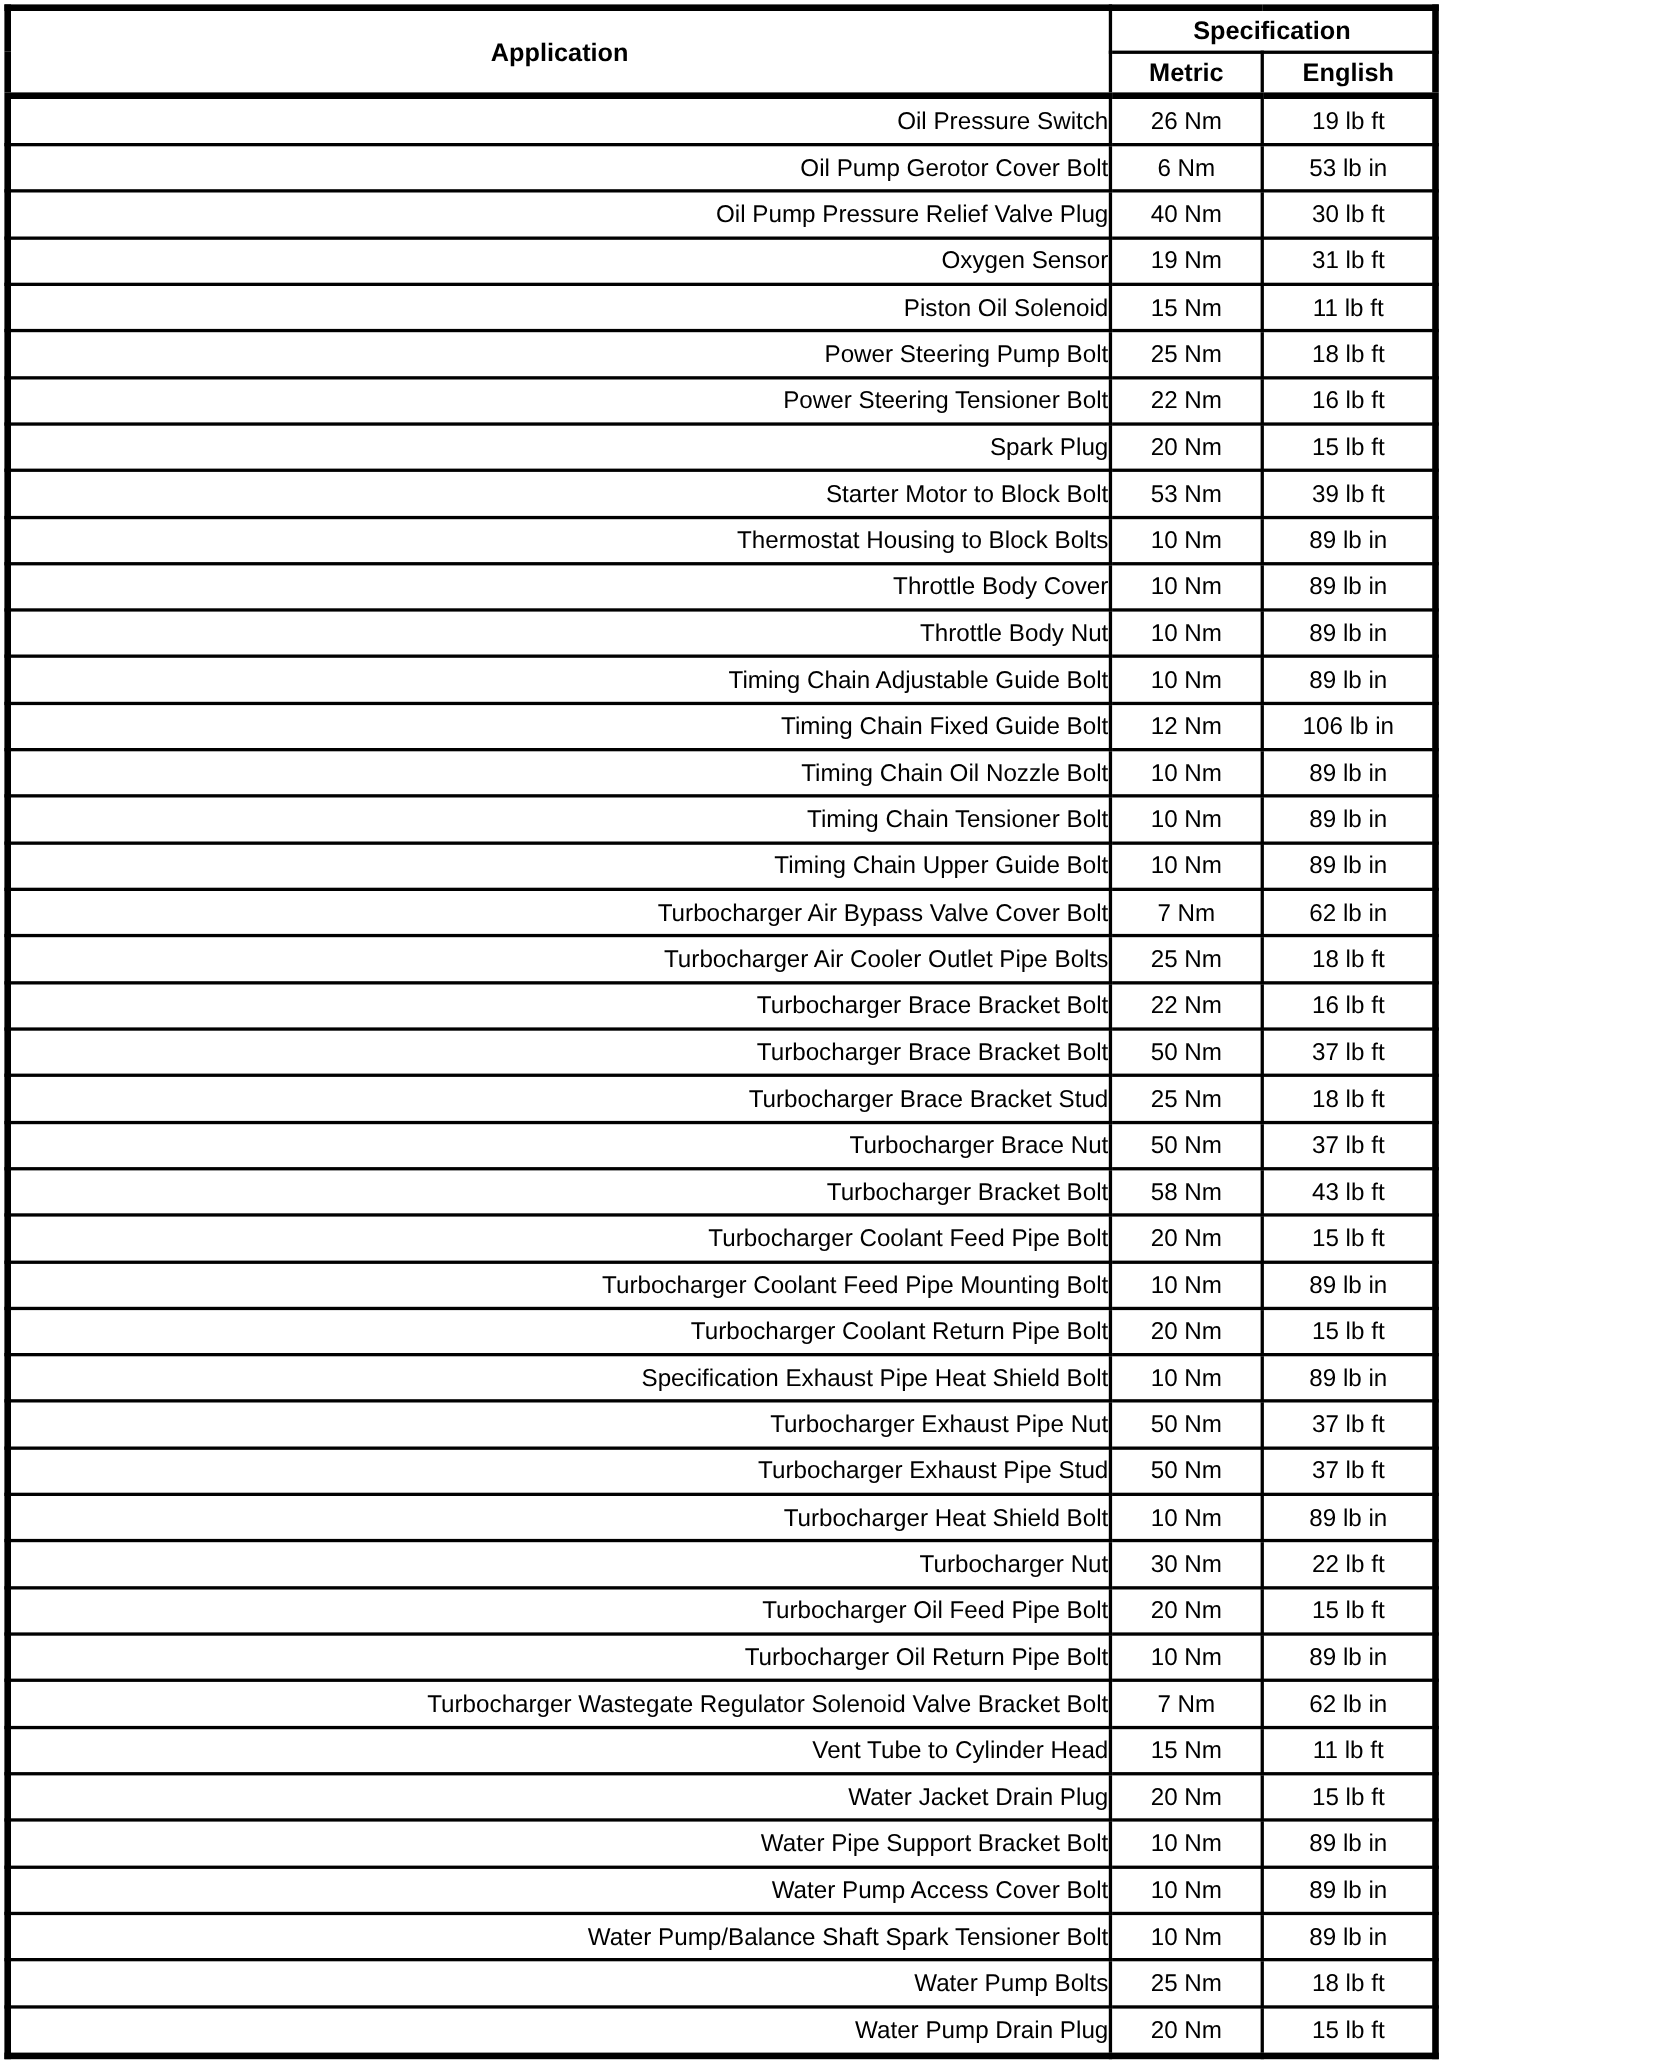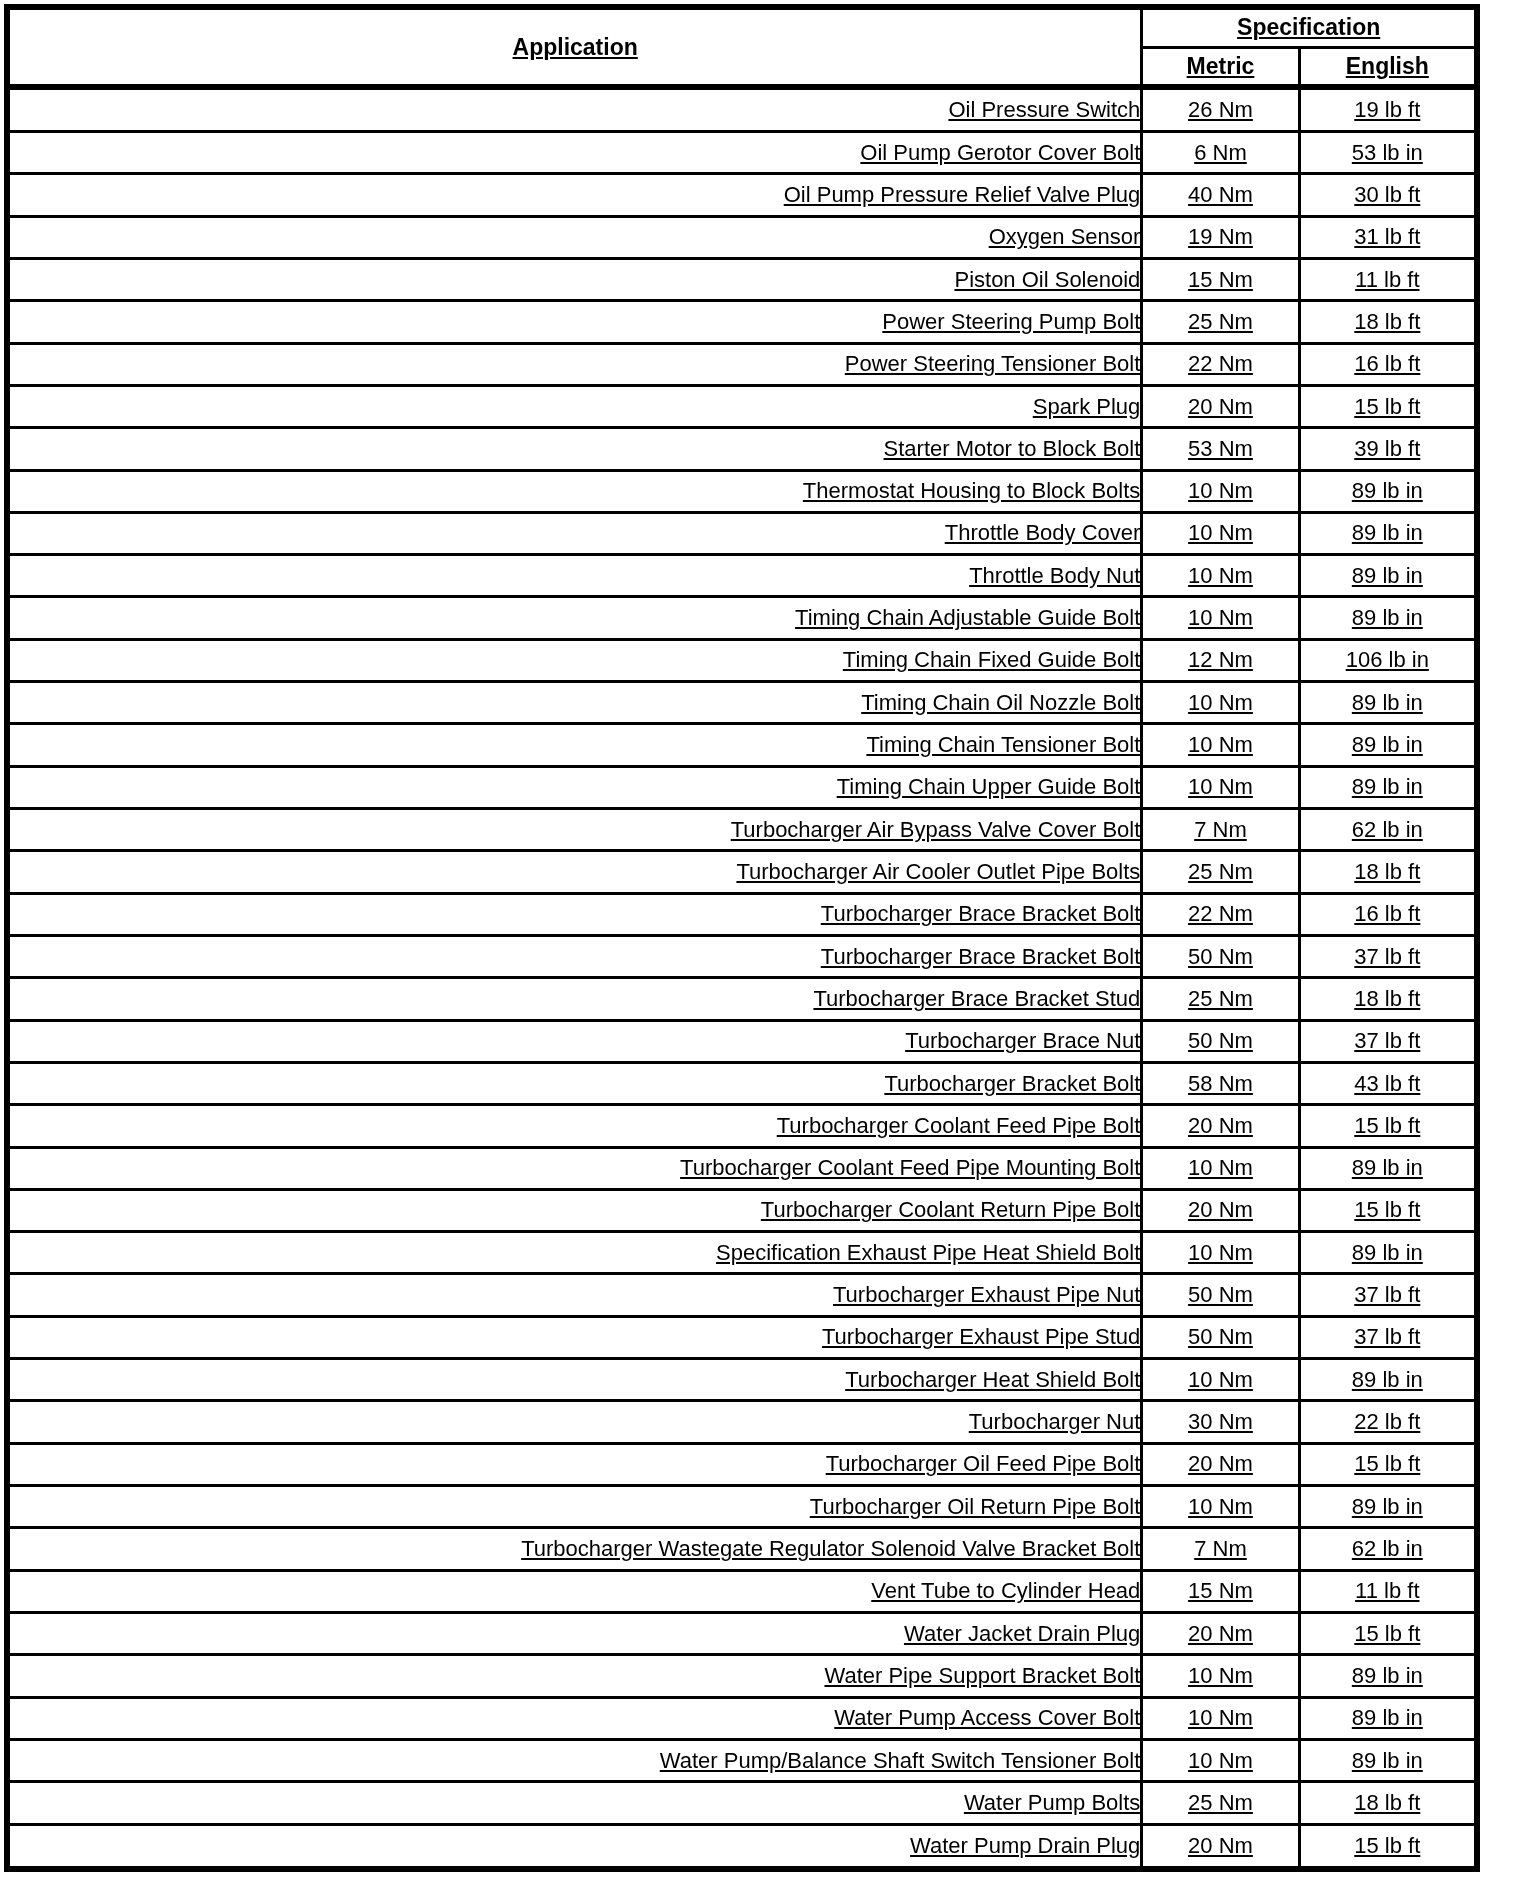--- a/index.html
+++ b/index.html
@@ -11,26 +11,25 @@
     width: 1520px;
     height: 1878px;
     position: relative;
     font-family: "Liberation Sans", sans-serif;
     color: #000000;
   }
   table.spec-table {
     position: absolute;
     left: 4px;
     top: 4px;
-    width: 1476px;
+    width: 1304px;
     height: 1868px;
     border-collapse: collapse;
     table-layout: fixed;
     background: #ffffff;
-    text-decoration: underline;
   }
   table.spec-table,
   table.spec-table th,
   table.spec-table td {
     border: 3px solid #000000;
   }
   table.spec-table {
     border-width: 6px;
   }
   col.col-application { width: 77.2%; }
@@ -315,21 +314,21 @@
         <td class="val-cell">89 lb in</td>
       </tr>
 
       <tr>
         <td class="app-cell">Water Pump Access Cover Bolt</td>
         <td class="val-cell">10 Nm</td>
         <td class="val-cell">89 lb in</td>
       </tr>
 
       <tr>
-        <td class="app-cell">Water Pump/Balance Shaft Switch Tensioner Bolt</td>
+        <td class="app-cell">Water Pump/Balance Shaft Spark Tensioner Bolt</td>
         <td class="val-cell">10 Nm</td>
         <td class="val-cell">89 lb in</td>
       </tr>
 
       <tr>
         <td class="app-cell">Water Pump Bolts</td>
         <td class="val-cell">25 Nm</td>
         <td class="val-cell">18 lb ft</td>
       </tr>
 

